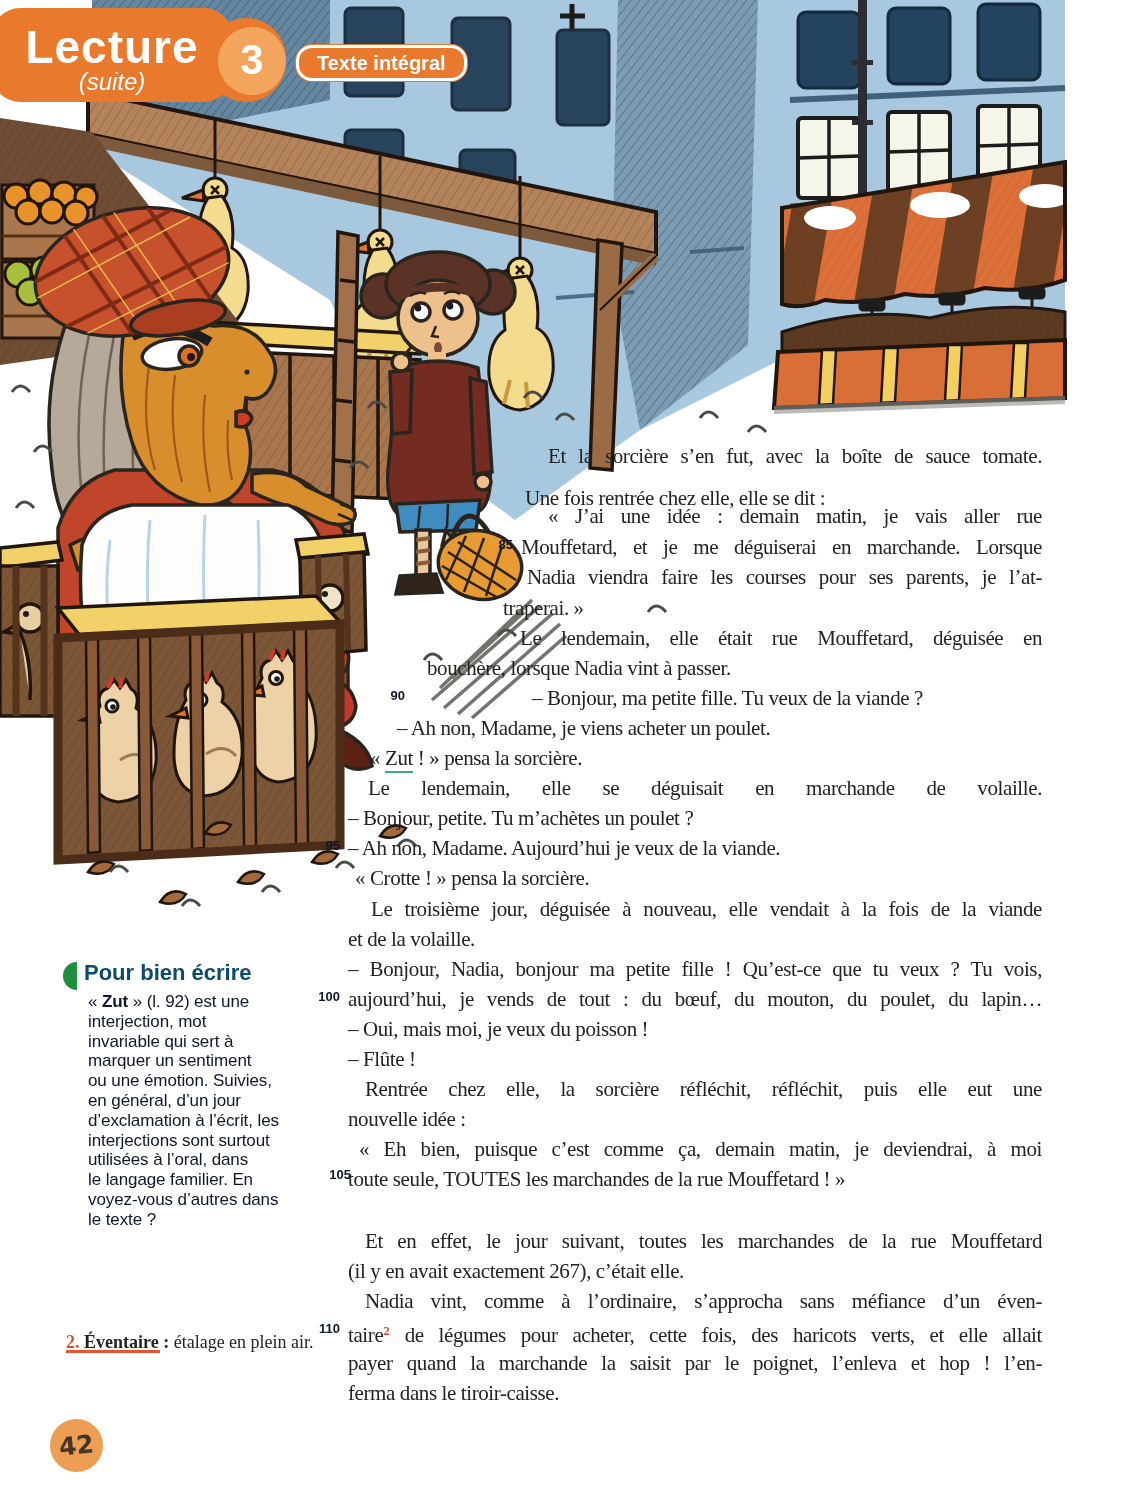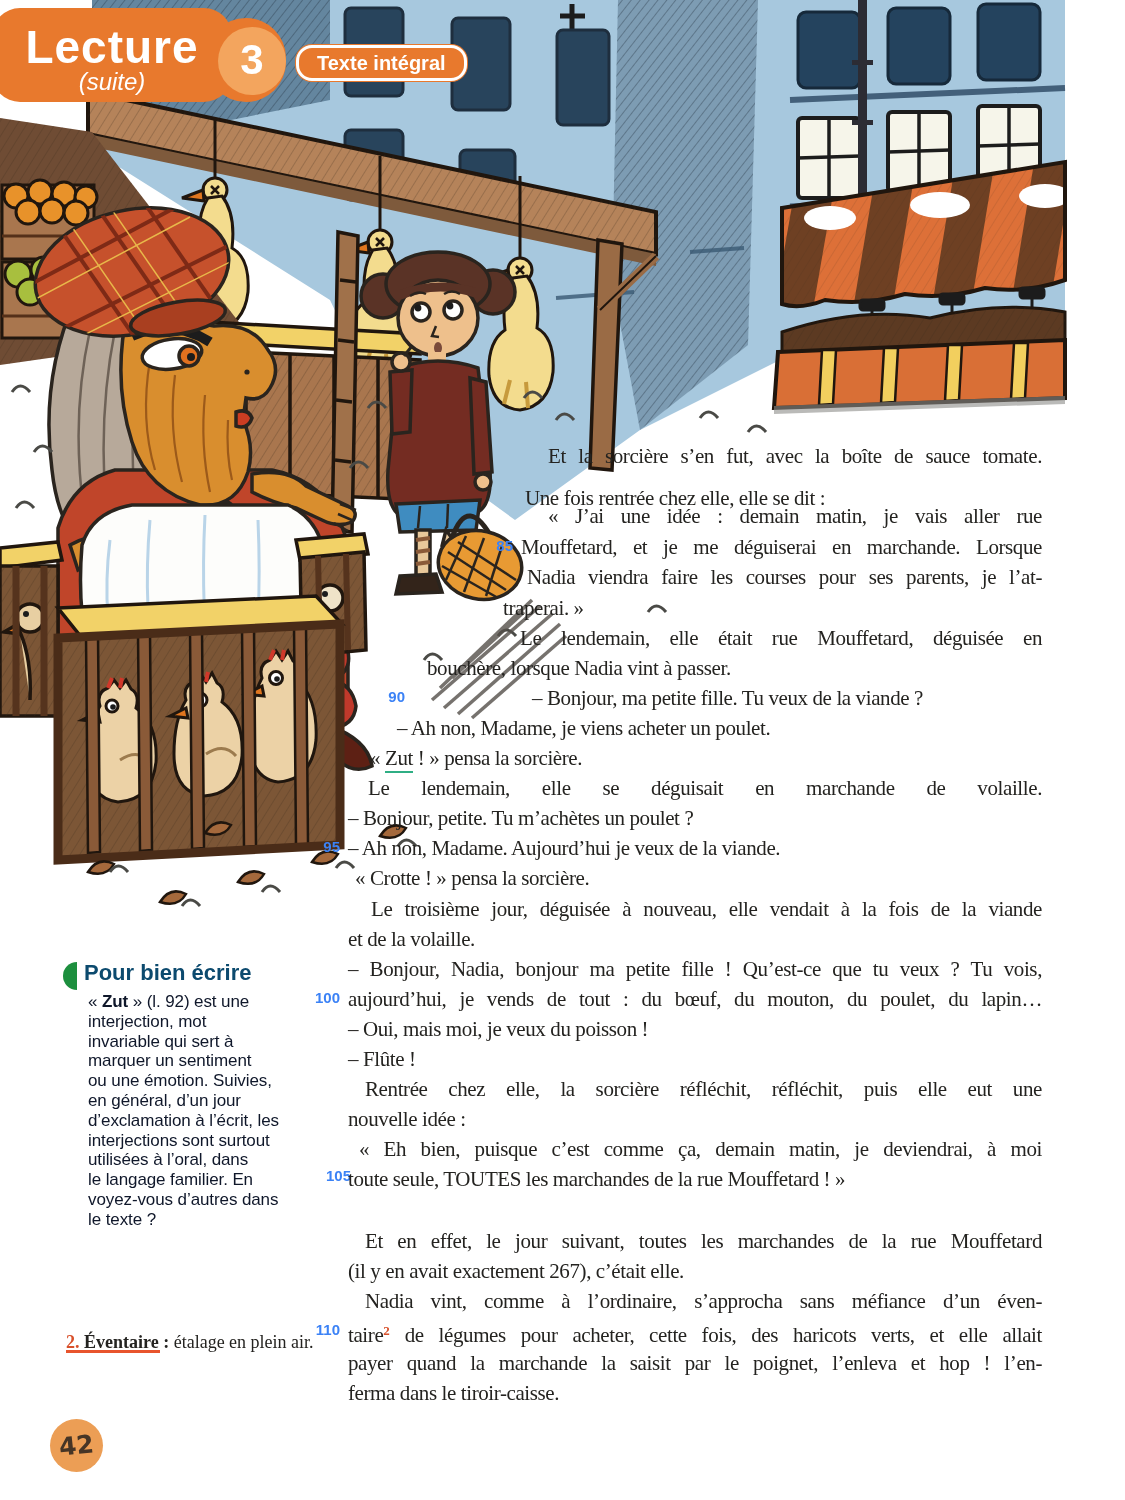--- a/index.html
+++ b/index.html
@@ -20,21 +20,21 @@
     border:3px solid #fff;border-radius:16px;color:#fff;font-size:20px;font-weight:bold;
     line-height:30px;box-shadow:0 0 0 1px #e8792d;}
 
   
   #story-text .sline{position:absolute;font-family:"Liberation Serif","DejaVu Serif",serif;
     font-size:21px;line-height:26px;letter-spacing:-0.4px;color:#242320;}
   #story-text .sline.just{text-align:justify;text-align-last:justify;}
   #story-text .u{border-bottom:2px solid #2fae84;padding-bottom:1px;}
   #story-text .sup{color:#d8502a;font-weight:bold;font-size:13px;vertical-align:7px;letter-spacing:0;}
   #story-text .lnum{position:absolute;width:46px;text-align:right;
-    font-family:"Liberation Sans",sans-serif;font-size:15px;font-weight:bold;color:#3b82f6;}
+    font-family:"Liberation Sans",sans-serif;font-size:13px;font-weight:bold;color:#0f172a;}
 
   
   .sidebar-icon{position:absolute;left:63px;top:962px;width:14px;height:28px;background:#1d8f3e;
     border-radius:14px 0 0 14px;}
   .sidebar-title{position:absolute;left:84px;top:960px;font-size:22px;font-weight:bold;color:#0c4a6e;}
   .sidebar-body{position:absolute;left:88px;top:992px;width:240px;}
   .sidebar-body .sbline{font-size:17px;line-height:19.8px;color:#0f172a;letter-spacing:-0.1px;}
   .sidebar-body .b{font-weight:bold;}
 
   

